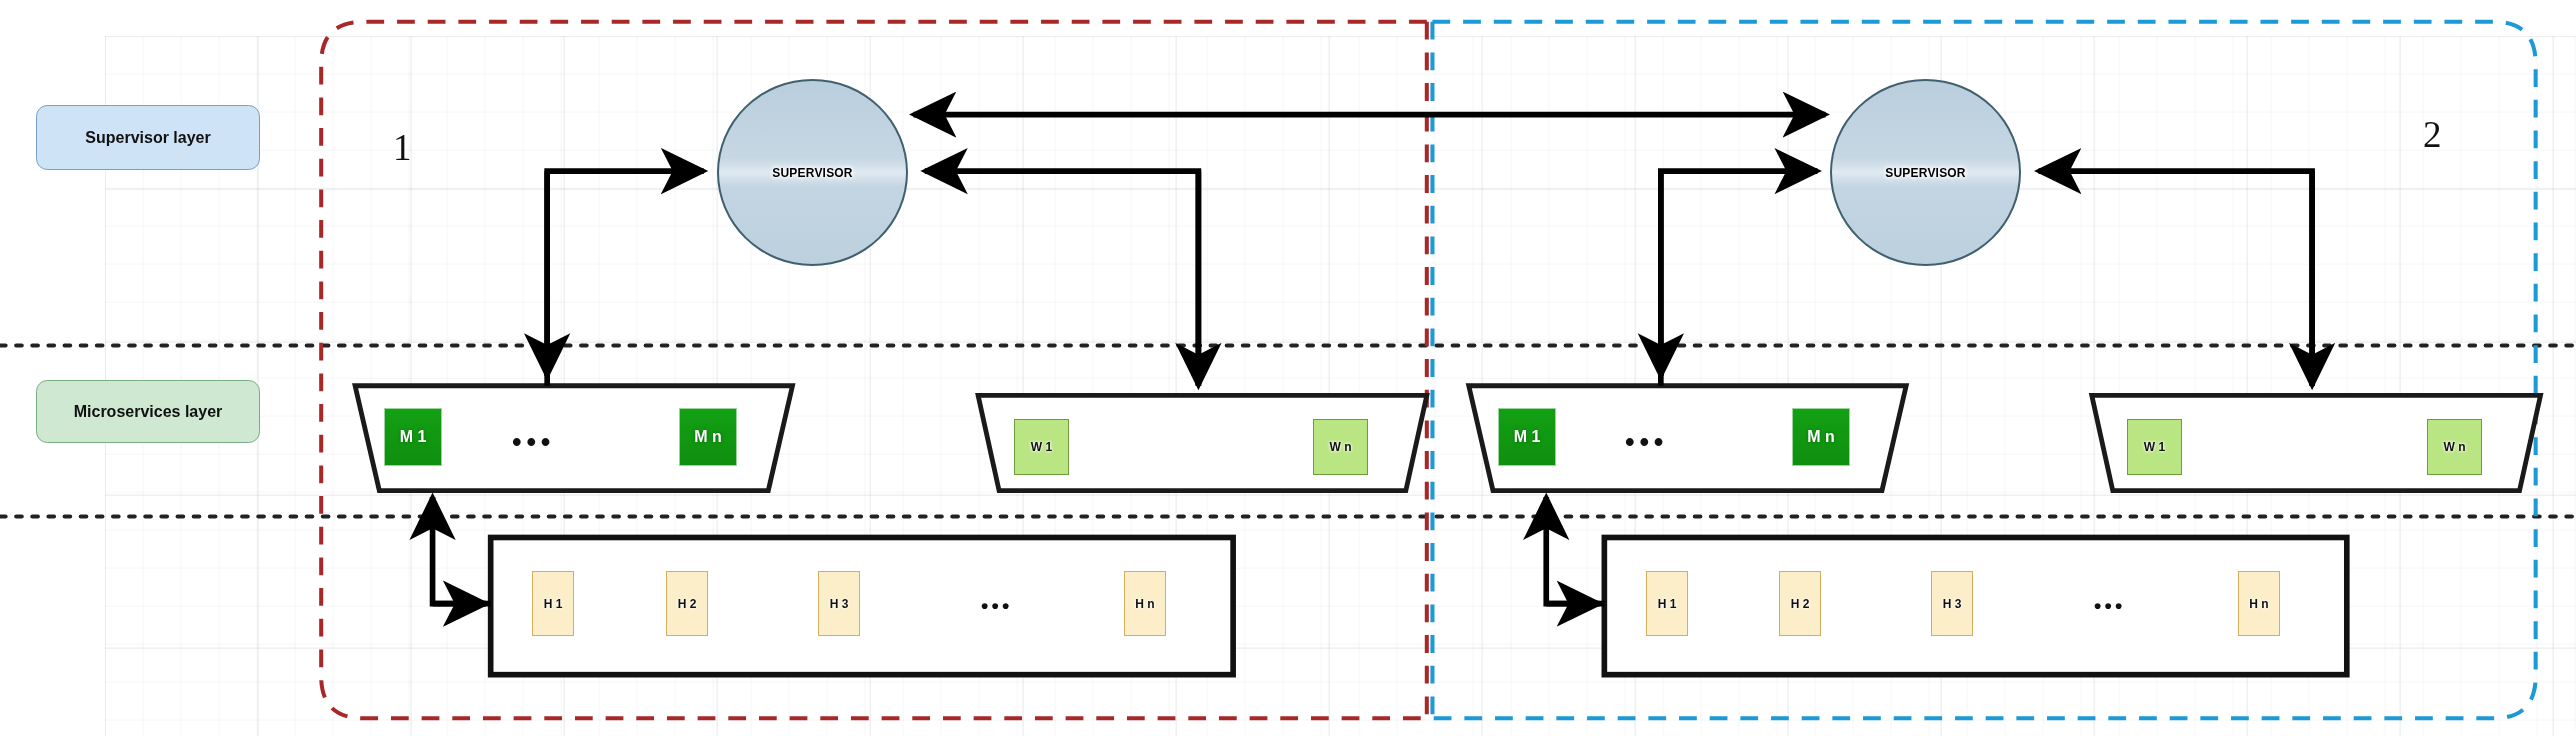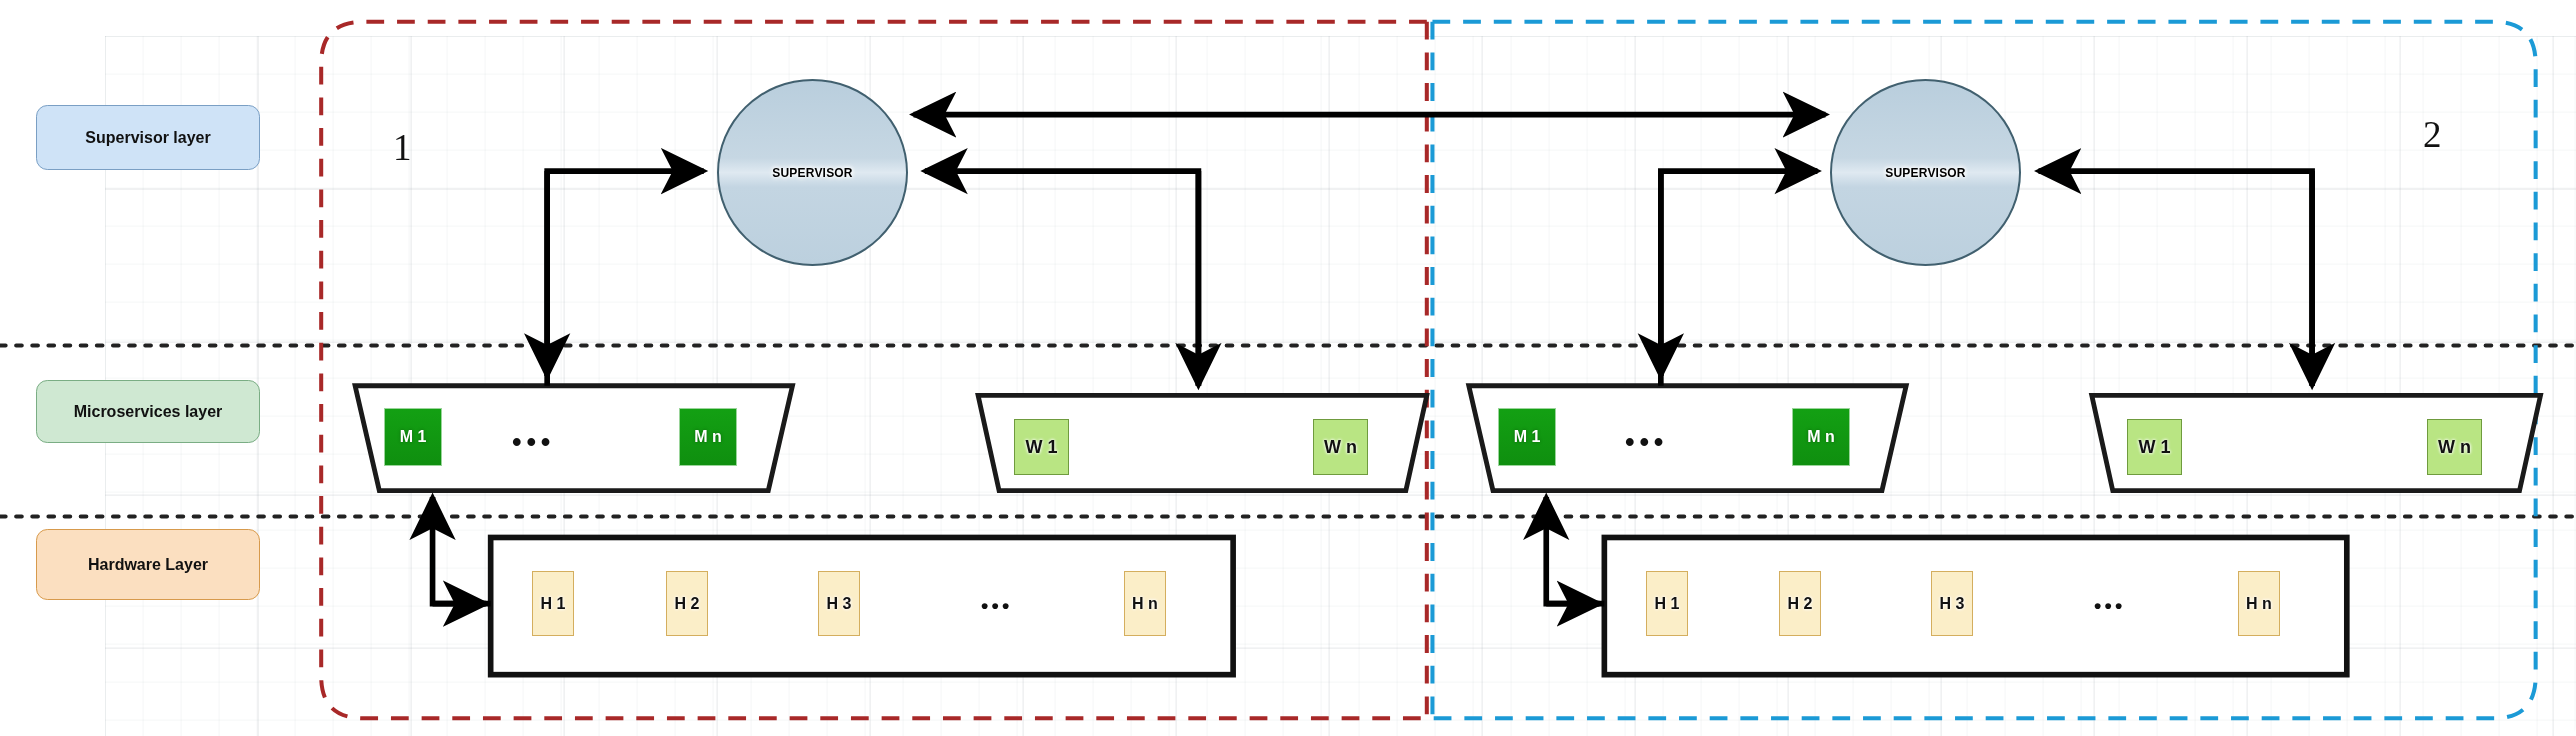--- a/index.html
+++ b/index.html
@@ -74,28 +74,28 @@
     background:linear-gradient(to bottom,#13a013,#0f8f0f);
     border:1.6px solid #9ad49a;
     color:#fff;font-size:16px;
     text-shadow:0 0 3.2px rgba(0,0,0,.35);
     margin-left:17px;
   }
   .chip-w{
     width:55px;height:56px;
     background:#b9e583;
     border:1.6px solid #6f9b3e;
-    color:#111;font-size:18px;
+    color:#111;font-size:12px;
     text-shadow:0 0 3.2px #fff,0 0 3.2px #fff;
   }
   .chip-h{
     width:42px;height:65px;
     background:#fbeec8;
     border:1.6px solid #d4ae5e;
-    color:#111;font-size:16px;
+    color:#111;font-size:12px;
     text-shadow:0 0 3.2px #fff,0 0 3.2px #fff;
   }
   .dots{
     position:absolute;
     font-size:27.4px;font-weight:bold;color:#111;letter-spacing:4.8px;
     line-height:1;
   }
   .dots-sm{font-size:21px;letter-spacing:3.2px;}
 </style>
 </head>
@@ -186,23 +186,20 @@
       <path d="M 1916 748 L 1982 748" fill="none" stroke="#000" stroke-width="7" marker-end="url(#ah)"></path>
     </g>
   </svg>
 
   <div class="legend-box legend-sup">
     <span>Supervisor layer</span>
   </div>
   <div class="legend-box legend-micro">
     <span>Microservices layer</span>
   </div>
-  <div class="legend-box legend-hw">
-    <span>Hardware Layer</span>
-  </div>
 
   <div class="region-num" id="region-num-1">1</div>
   <div class="region-num" id="region-num-2">2</div>
 
   <div class="supervisor" id="sup1">
     <span>SUPERVISOR</span>
   </div>
   <div class="supervisor" id="sup2">
     <span>SUPERVISOR</span>
   </div>

